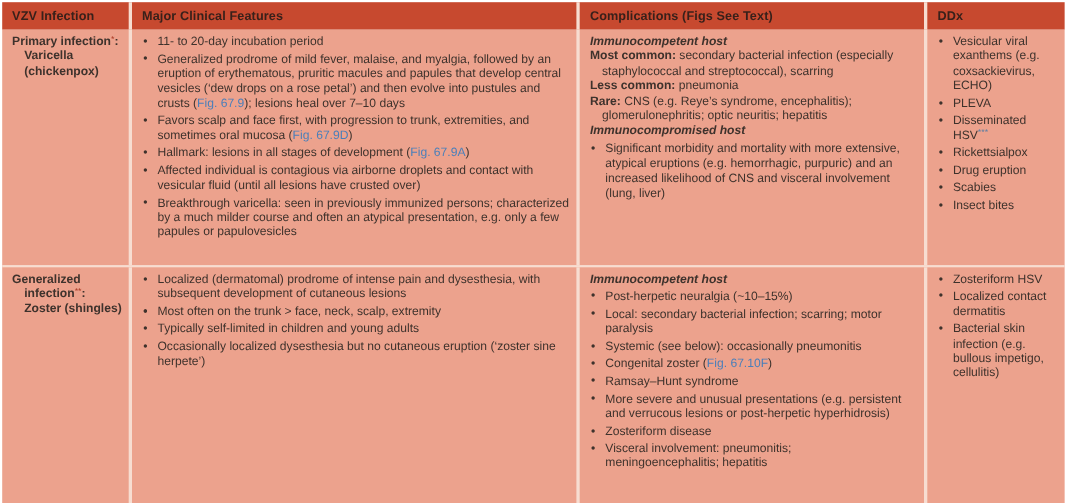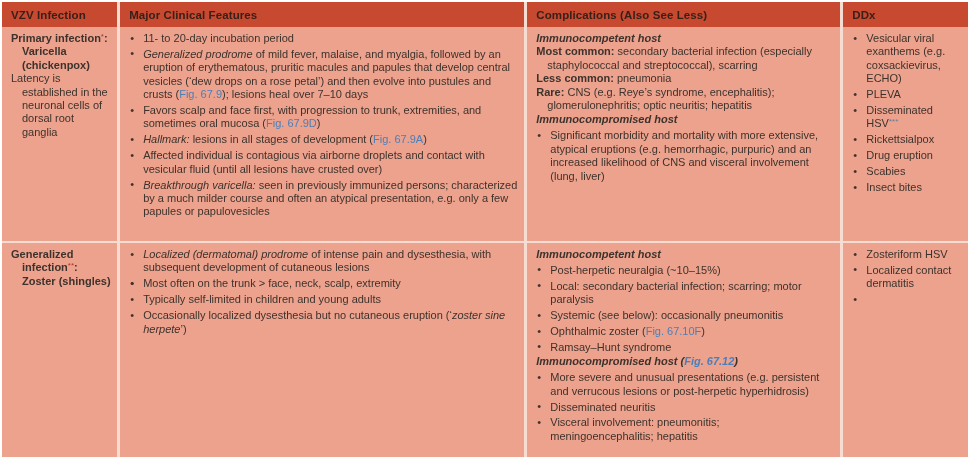--- a/index.html
+++ b/index.html
@@ -32,42 +32,41 @@
   .c4{width:133px;}
   .c2b,.c3b,.c4b{border-left:3px solid var(--divider);}
   .hrow .hcell.c2b,.hrow .hcell.c3b,.hrow .hcell.c4b{border-left:3px solid var(--divider);}
   
   .para{padding-left:11px;text-indent:-11px;margin:0;}
   .heading{font-weight:bold;font-style:italic;margin:1px 0 0 0;}
   .bullet{position:relative;padding-left:14px;margin-top:2.5px;}
   .cell > :first-child{margin-top:0;}
   .dot{position:absolute;left:1px;top:-0.5px;}
   .b{font-weight:bold;}
-  .i{font-style:italic;margin-top:46px;}
+  .i{margin-top:46px;}
   .bi{font-weight:bold;}
   .ref{color:var(--ref);}
   sup.supr,sup.supb{font-size:8px;vertical-align:baseline;position:relative;top:-3.5px;line-height:0;}
   sup.supr{color:var(--supr);}
   sup.supb{color:var(--supb);}
 </style>
 </head>
 <body>
 
 <div class="tablewrap">
   <div class="hrow">
     <div class="hcell c1">VZV Infection</div>
     <div class="hcell c2 c2b">Major Clinical Features</div>
-    <div class="hcell c3 c3b">Complications (Also See Less)</div>
+    <div class="hcell c3 c3b">Complications (Figs See Text)</div>
     <div class="hcell c4 c4b">DDx</div>
   </div>
   <div id="table-body">
       <div class="brow r1">
         <div class="cell c1">
           <div class="para"><span class="b">Primary infection</span><sup class="supr">*</sup><span class="b">: Varicella (chickenpox)</span></div>
-          <div class="para"><span class="n">Latency is established in the neuronal cells of dorsal root ganglia</span></div>
         </div>
         <div class="cell c2 c2b">
           <div class="bullet"><span class="dot">•</span><span><span class="n">11- to 20-day incubation period</span></span></div>
           <div class="bullet"><span class="dot">•</span><span><span class="i">Generalized prodrome</span><span class="n"> of mild fever, malaise, and myalgia, followed by an eruption of erythematous, pruritic macules and papules that develop central vesicles (‘dew drops on a rose petal’) and then evolve into pustules and crusts (</span><span class="ref">Fig. 67.9</span><span class="n">); lesions heal over 7–10 days</span></span></div>
           <div class="bullet"><span class="dot">•</span><span><span class="n">Favors scalp and face first, with progression to trunk, extremities, and sometimes oral mucosa (</span><span class="ref">Fig. 67.9D</span><span class="n">)</span></span></div>
           <div class="bullet"><span class="dot">•</span><span><span class="i">Hallmark:</span><span class="n"> lesions in all stages of development (</span><span class="ref">Fig. 67.9A</span><span class="n">)</span></span></div>
           <div class="bullet"><span class="dot">•</span><span><span class="n">Affected individual is contagious via airborne droplets and contact with vesicular fluid (until all lesions have crusted over)</span></span></div>
           <div class="bullet"><span class="dot">•</span><span><span class="i">Breakthrough varicella:</span><span class="n"> seen in previously immunized persons; characterized by a much milder course and often an atypical presentation, e.g. only a few papules or papulovesicles</span></span></div>
         </div>
         <div class="cell c3 c3b">
@@ -97,27 +96,26 @@
           <div class="bullet"><span class="dot">•</span></div>
           <div class="bullet"><span class="dot">•</span><span><span class="n">Most often on the trunk &gt; face, neck, scalp, extremity</span></span></div>
           <div class="bullet"><span class="dot">•</span><span><span class="n">Typically self-limited in children and young adults</span></span></div>
           <div class="bullet"><span class="dot">•</span><span><span class="n">Occasionally localized dysesthesia but no cutaneous eruption (‘</span><span class="i">zoster sine herpete</span><span class="n">’)</span></span></div>
         </div>
         <div class="cell c3 c3b">
           <div class="heading"><span class="bi">Immunocompetent host</span></div>
           <div class="bullet"><span class="dot">•</span><span><span class="n">Post-herpetic neuralgia (~10–15%)</span></span></div>
           <div class="bullet"><span class="dot">•</span><span><span class="n">Local: secondary bacterial infection; scarring; motor paralysis</span></span></div>
           <div class="bullet"><span class="dot">•</span><span><span class="n">Systemic (see below): occasionally pneumonitis</span></span></div>
-          <div class="bullet"><span class="dot">•</span><span><span class="n">Ophthalmic zoster (</span><span class="ref">Fig. 67.10F</span><span class="n">)</span></span></div>
+          <div class="bullet"><span class="dot">•</span><span><span class="n">Congenital zoster (</span><span class="ref">Fig. 67.10F</span><span class="n">)</span></span></div>
           <div class="bullet"><span class="dot">•</span><span><span class="n">Ramsay–Hunt syndrome</span></span></div>
-          <div class="heading"><span class="bi">Immunocompromised host</span><span class="n"> (</span><span class="ref">Fig. 67.12</span><span class="n">)</span></div>
           <div class="bullet"><span class="dot">•</span><span><span class="n">More severe and unusual presentations (e.g. persistent and verrucous lesions or post-herpetic hyperhidrosis)</span></span></div>
-          <div class="bullet"><span class="dot">•</span><span><span class="n">Disseminated neuritis</span></span></div>
+          <div class="bullet"><span class="dot">•</span><span><span class="n">Zosteriform disease</span></span></div>
           <div class="bullet"><span class="dot">•</span><span><span class="n">Visceral involvement: pneumonitis; meningoencephalitis; hepatitis</span></span></div>
         </div>
         <div class="cell c4 c4b">
           <div class="bullet"><span class="dot">•</span><span><span class="n">Zosteriform HSV</span></span></div>
           <div class="bullet"><span class="dot">•</span><span><span class="n">Localized contact dermatitis</span></span></div>
-          <div class="bullet"><span class="dot">•</span></div>
+          <div class="bullet"><span class="dot">•</span><span><span class="n">Bacterial skin infection (e.g. bullous impetigo, cellulitis)</span></span></div>
         </div>
       </div>
     </div>
 </div>
 
 </body></html>

